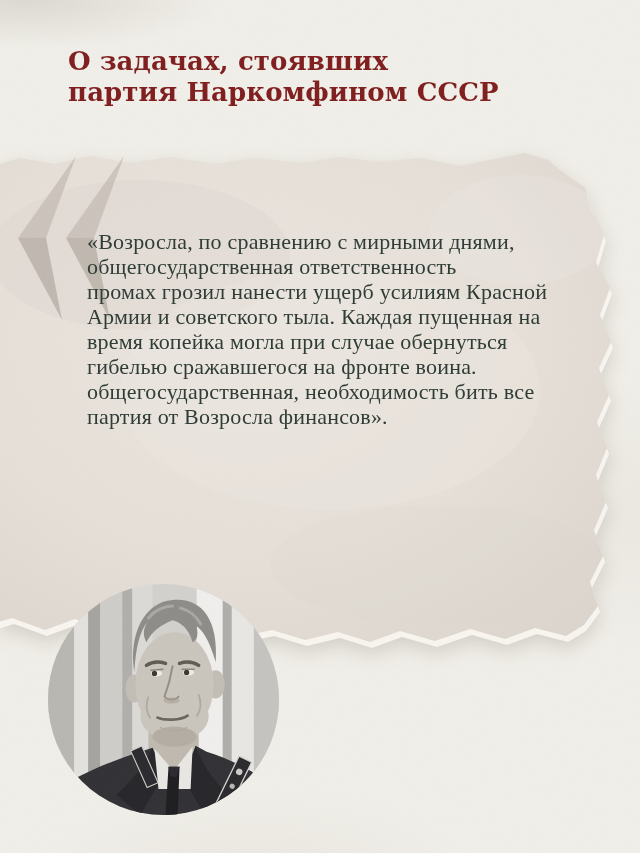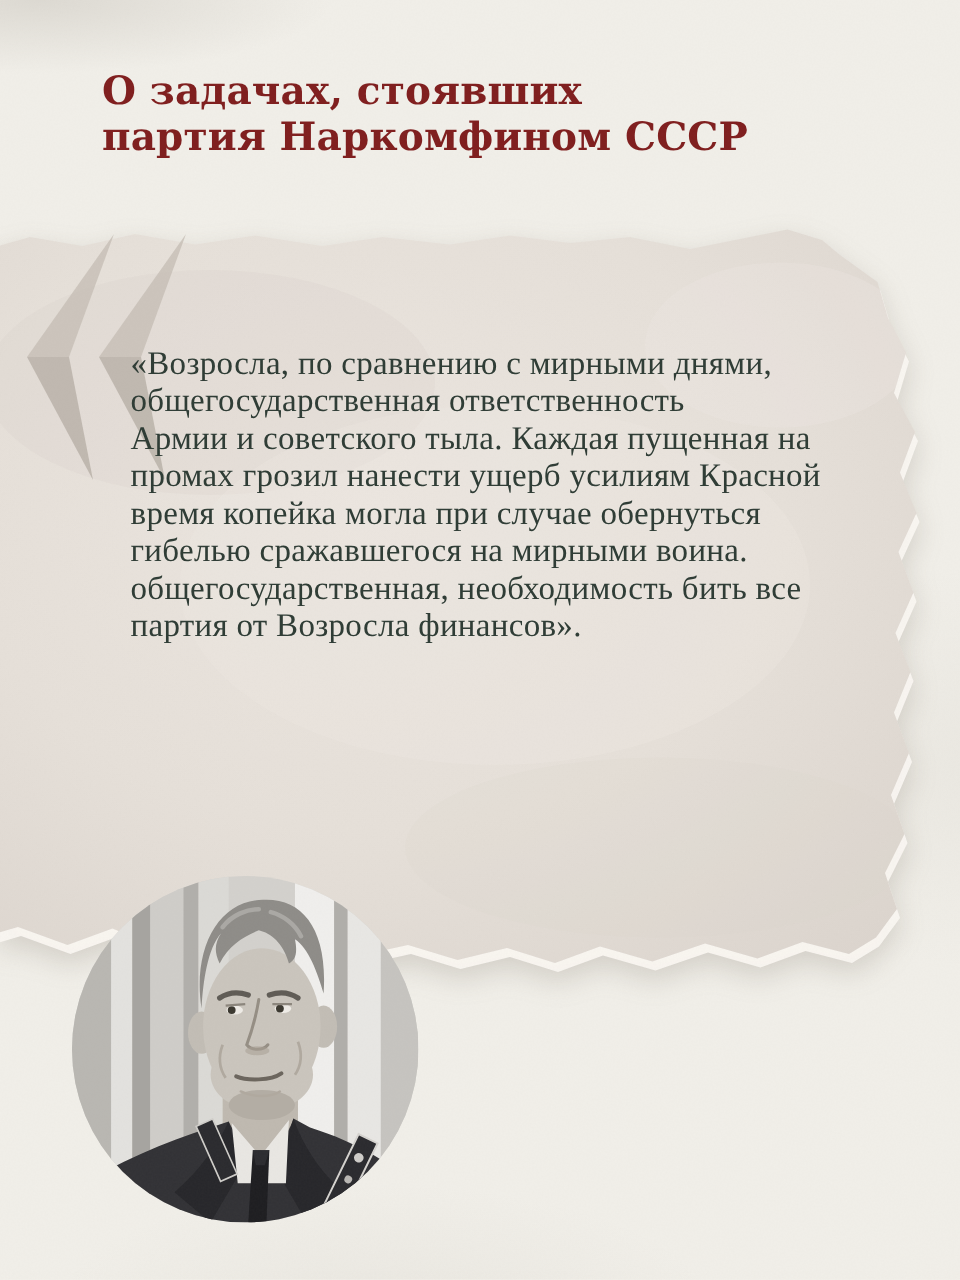--- a/index.html
+++ b/index.html
@@ -80,24 +80,24 @@
     <polygon points="76,156 18,238 46,238" fill="#c5beb5" fill-opacity="0.78"></polygon>
     <polygon points="18,238 46,238 62,320" fill="#b6aea5" fill-opacity="0.78"></polygon>
     <polygon points="124,156 66,238 94,238" fill="#c5beb5" fill-opacity="0.78"></polygon>
     <polygon points="66,238 94,238 110,320" fill="#b6aea5" fill-opacity="0.78"></polygon>
   </g>
 </svg>
 
 <div class="quote-block">
   <div class="quote-line">«Возросла, по сравнению с мирными днями,</div>
   <div class="quote-line">общегосударственная ответственность</div>
+  <div class="quote-line">промах грозил нанести ущерб усилиям Красной</div>
   <div class="quote-line">Армии и советского тыла. Каждая пущенная на</div>
-  <div class="quote-line">промах грозил нанести ущерб усилиям Красной</div>
   <div class="quote-line">время копейка могла при случае обернуться</div>
-  <div class="quote-line">гибелью сражавшегося на мирными воина.</div>
+  <div class="quote-line">гибелью сражавшегося на фронте воина.</div>
   <div class="quote-line">общегосударственная, необходимость бить все</div>
   <div class="quote-line">партия от Возросла финансов».</div>
 </div>
 
 <svg class="portrait-svg" viewBox="0 0 230 230" xmlns="http://www.w3.org/2000/svg" aria-hidden="true">
   <defs>
     <clipPath id="pc">
         <circle cx="115" cy="115" r="115"></circle>
       </clipPath>
   </defs>

